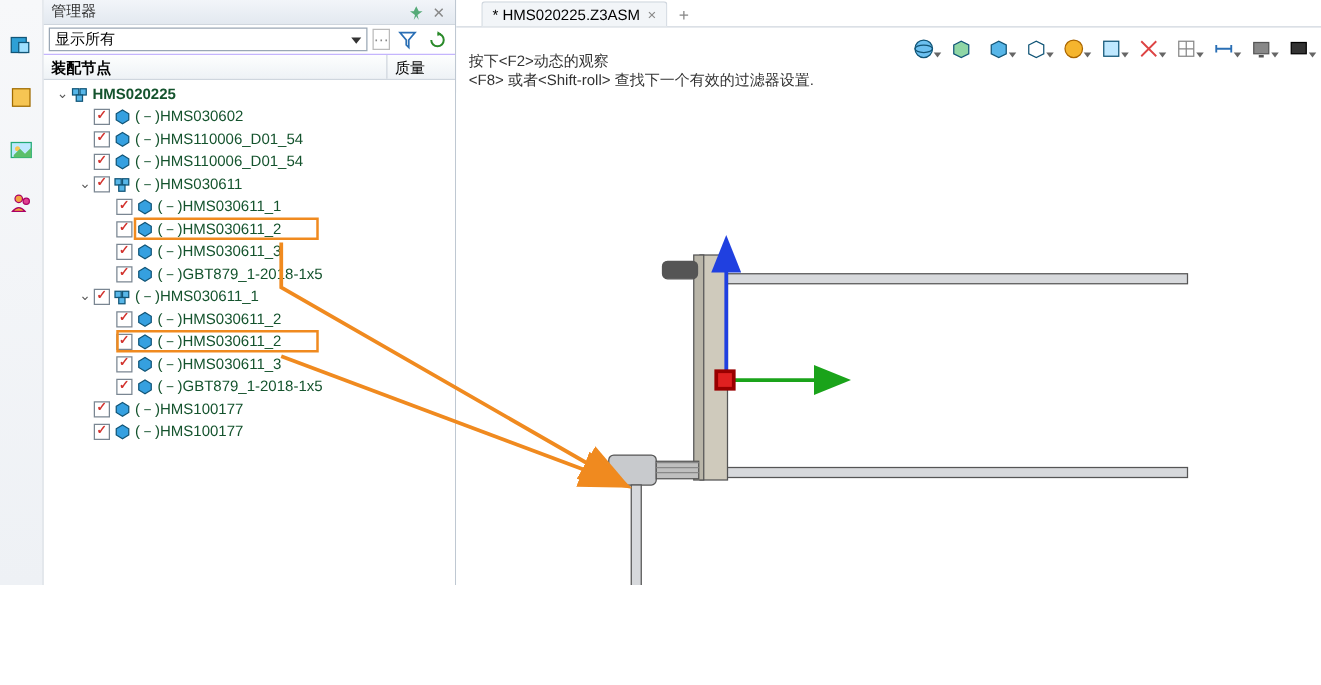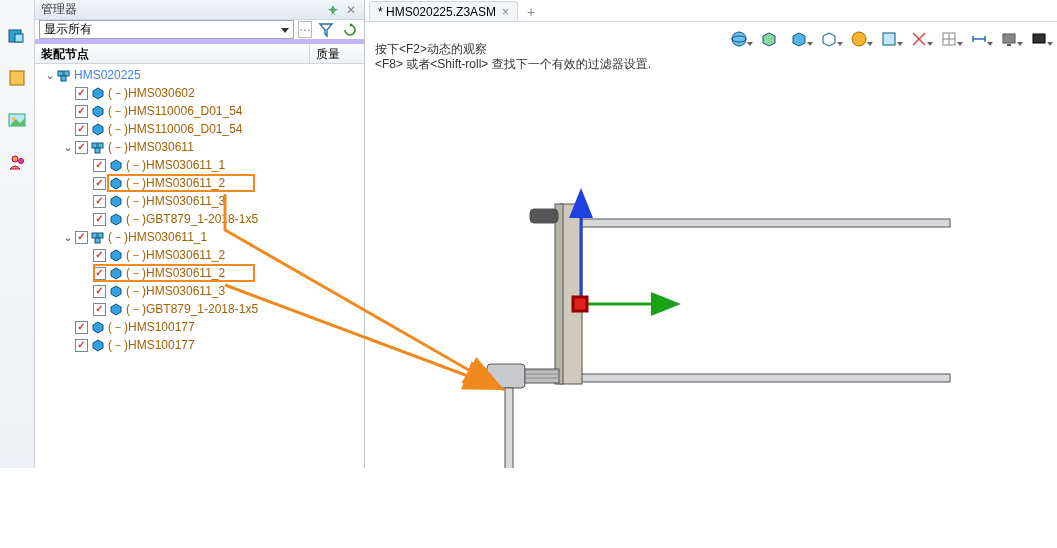--- a/index.html
+++ b/index.html
@@ -8,43 +8,43 @@
 
 
 .vtool { width: 35px; background: linear-gradient(#f7f8fa,#eef1f5); border-right: 1px solid #cfd6de; padding-top: 24px; display: flex; flex-direction: column; align-items: center; gap: 18px; }
 .vtool .vbtn { width: 24px; height: 24px; display: flex; align-items: center; justify-content: center; border-radius: 2px; }
 
 
 .panel { width: 330px; border-right: 1px solid #bfc8d2; display: flex; flex-direction: column; background: #fff; }
 .panel-title { height: 20px; background: linear-gradient(#f2f5f9,#e3e9f0); border-bottom: 1px solid #cfd6de; display: flex; align-items: center; padding: 0 6px; color: #333; }
 .panel-title .sp { flex: 1; }
 .panel-title .ico { width: 14px; height: 14px; margin-left: 4px; display: inline-flex; align-items: center; justify-content: center; }
-.filter-row { height: 24px; display: flex; align-items: center; border-bottom: 5px solid #c4b5fd; padding: 2px 4px; gap: 4px; }
+.filter-row { height: 24px; display: flex; align-items: center; border-bottom: 1px solid #c4b5fd; padding: 2px 4px; gap: 4px; }
 .filter-select { flex: 1; border: 1px solid #9aa7b5; height: 19px; display: flex; align-items: center; padding: 0 4px; background: #fff; position: relative; }
 .filter-select::after { content:''; position:absolute; right:4px; top:7px; border-left:4px solid transparent; border-right:4px solid transparent; border-top:5px solid #333; }
 .icon-btn { width: 20px; height: 20px; display: flex; align-items: center; justify-content: center; }
 .cols { height: 20px; display: flex; border-bottom: 1px solid #cfd6de; background: linear-gradient(#fdfefe,#eef2f6); }
 .cols .c1 { flex: 1; padding: 2px 6px; border-right: 1px solid #cfd6de; font-weight: bold; }
 .cols .c2 { width: 54px; padding: 2px 6px; }
 
 
 .tree { flex: 1; overflow: auto; padding: 2px 0 6px 4px; position: relative; }
 .node { display: flex; align-items: center; height: 18px; line-height: 18px; white-space: nowrap; }
 .tw { width: 14px; text-align: center; color: #555; font-size: 11px; user-select: none; }
 .chk { width: 13px; height: 13px; border: 1px solid #7a8692; margin-right: 3px; display: inline-flex; align-items: center; justify-content: center; background: #fff; }
 .chk.on::after { content:'✓'; color:#d2322d; font-size:10px; line-height:10px; font-weight:bold; }
 .ic { width: 14px; height: 14px; margin-right: 3px; display: inline-flex; align-items: center; justify-content: center; }
-.name { color: #a16207; }
-.name.root-n { color: #3b82f6; font-weight: normal; }
+.name { color: #14532d; }
+.name.root-n { color: #14532d; font-weight: bold; }
 .ind0 { padding-left: 4px; } .ind1 { padding-left: 22px; } .ind2 { padding-left: 40px; }
 .hl { position: absolute; border: 2px solid #f08a1f; pointer-events: none; }
 
 
 .main { flex: 1; display: flex; flex-direction: column; background: #fff; position: relative; }
-.tabbar { height: 22px; display: flex; align-items: flex-end; padding-left: 4px; gap: 4px; border-bottom: 1px solid #cfd6de; }
+.tabbar { height: 22px; display: flex; align-items: flex-end; padding-left: 20px; gap: 4px; border-bottom: 1px solid #cfd6de; }
 .tab { display: flex; align-items: center; height: 20px; padding: 0 8px; background: #f2f5f8; border: 1px solid #cfd6de; border-bottom: none; border-radius: 3px 3px 0 0; gap: 6px; }
 .tab .close { color: #888; font-size: 12px; }
 .plus { width: 18px; text-align: center; color: #888; font-size: 14px; line-height: 18px; }
 .hints { padding: 4px 10px 2px; color: #333; line-height: 15px; margin-top: 16px; }
 .toolbar { height: 26px; display: flex; align-items: center; padding: 0 8px; gap: 10px; border-bottom: 0; }
 .toolbar .tb { width: 20px; height: 20px; display: inline-flex; align-items: center; justify-content: center; position: relative; }
 .toolbar .dd::after { content:''; position:absolute; right:-4px; bottom:3px; border-left:3px solid transparent; border-right:3px solid transparent; border-top:4px solid #666; }
 .viewport { flex: 1; position: relative; background: #fff; overflow: hidden; }
 .viewport svg { position: absolute; inset: 0; }
 

